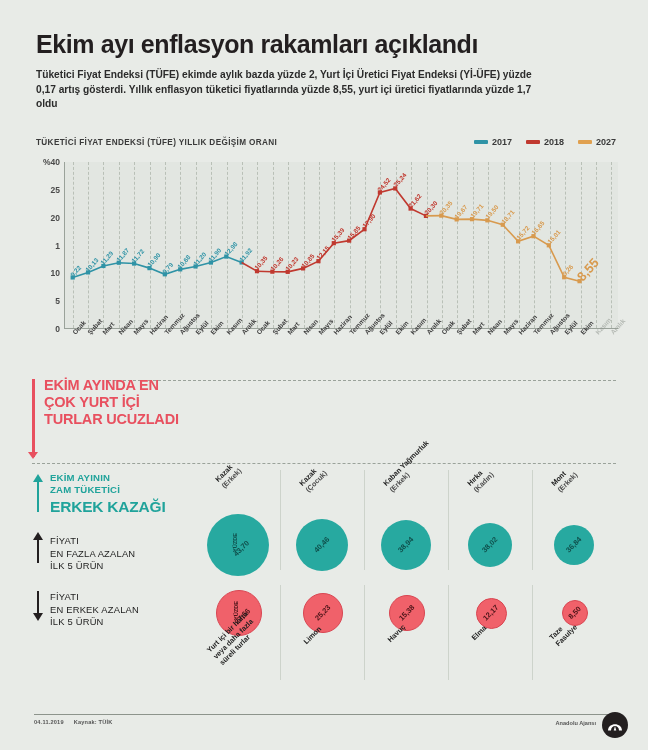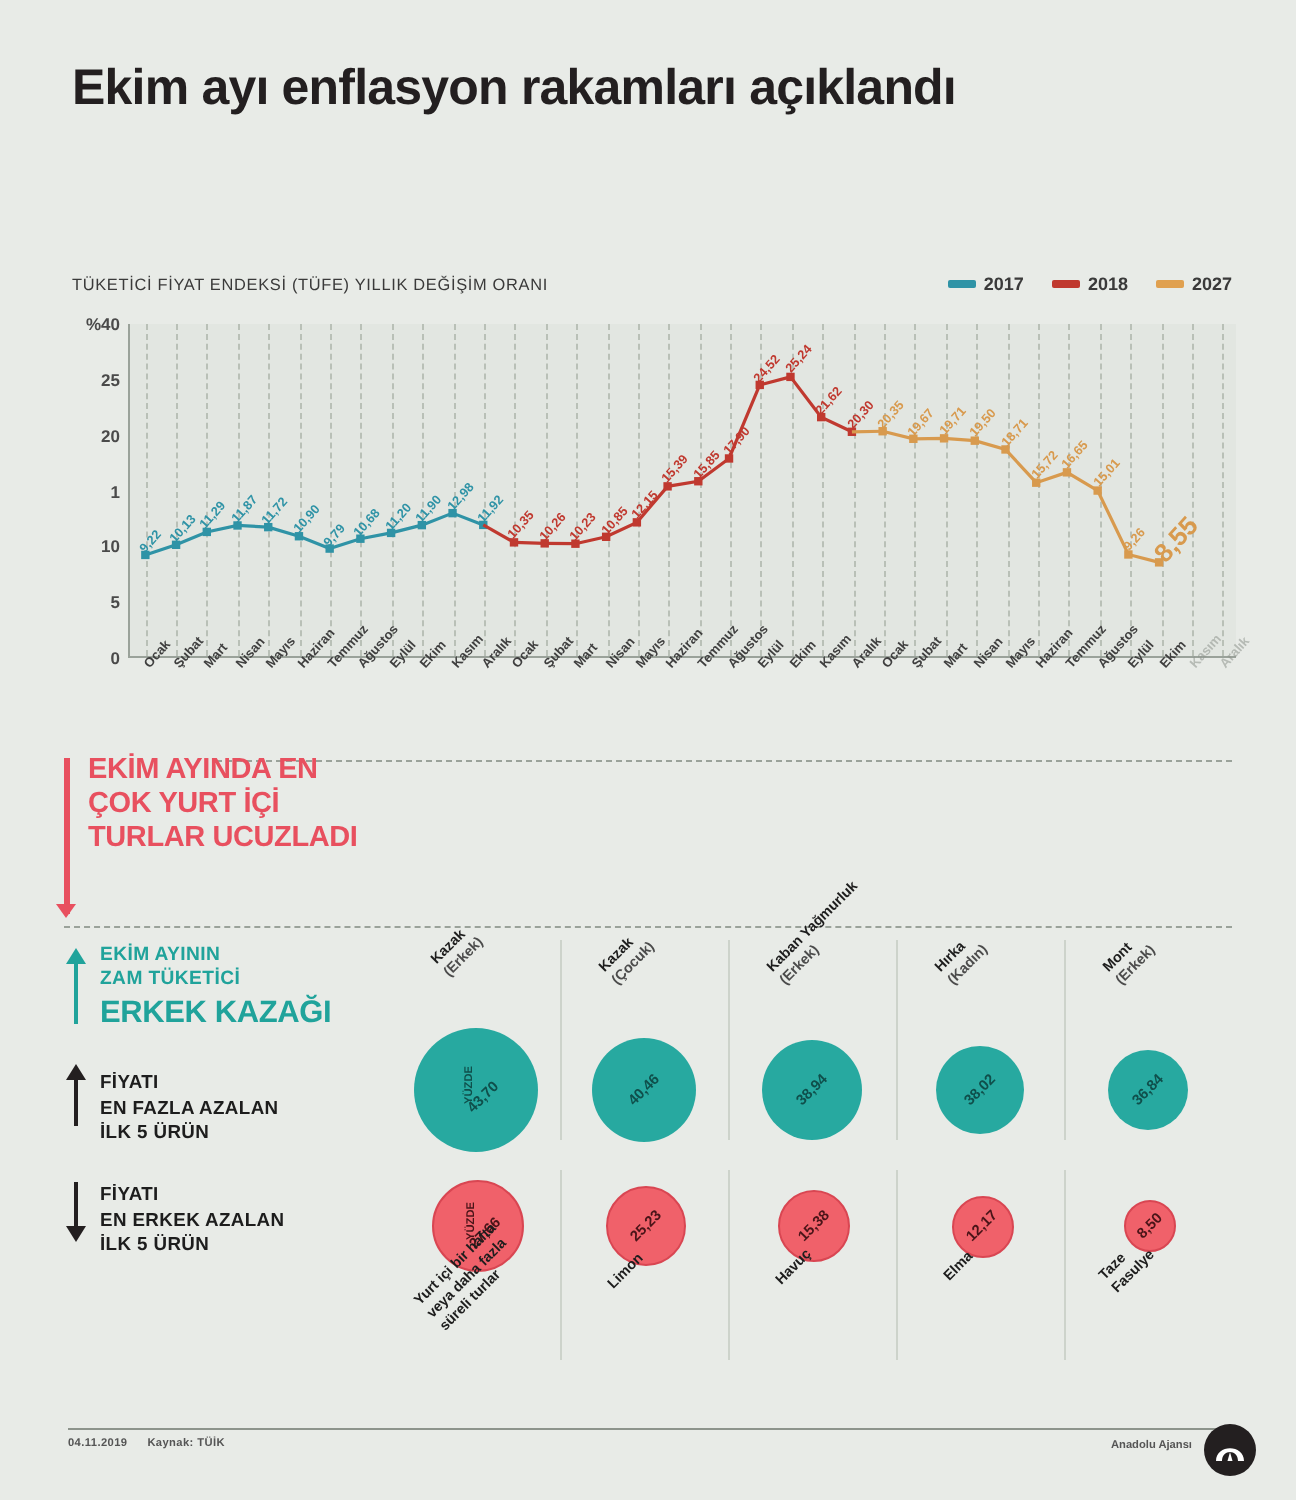--- a/index.html
+++ b/index.html
@@ -21,21 +21,21 @@
   .standfirst{
     position:absolute;left:36px;top:68px;width:500px;
     font-size:10.2px;line-height:14.5px;font-weight:bold;color:#2b2b2b;
   }
 
   
   .chart-head{
     position:absolute;left:36px;top:137px;width:580px;height:14px;
   }
   .chart-head .label{
-    font-size:8.2px;font-weight:normal;letter-spacing:0.35px;color:#3a3a3a;
+    font-size:8.2px;font-weight:bold;letter-spacing:0.35px;color:#3a3a3a;
     position:absolute;left:0;top:1px;
   }
   .legend{position:absolute;right:0;top:0;display:flex;gap:14px;align-items:center;}
   .legend .item{display:flex;align-items:center;gap:4px;font-size:9px;font-weight:bold;color:#3a3a3a;}
   .legend .swatch{width:14px;height:3.5px;border-radius:1px;display:block;}
 
   .chart{
     position:absolute;left:36px;top:152px;width:582px;height:205px;
   }
   .plot{
@@ -85,21 +85,21 @@
   }
 
   
   .teal-head{position:absolute;left:50px;top:472px;width:160px;}
   .teal-head .small{font-size:9.6px;font-weight:bold;color:#20a39b;line-height:12px;letter-spacing:0.2px;}
   .teal-head .big{font-size:15.5px;font-weight:bold;color:#20a39b;margin-top:2px;letter-spacing:-0.2px;}
   .arrow-stem{position:absolute;background:#20a39b;}
   .arr-head-up{position:absolute;width:0;height:0;border-left:5px solid transparent;border-right:5px solid transparent;}
 
   .legend-left{position:absolute;left:50px;width:150px;}
-  .legend-left .l1{font-size:9.4px;font-weight:bold;line-height:12.6px;color:#1d1d1d;letter-spacing:0.2px;}
+  .legend-left .l1{font-size:9.4px;font-weight:normal;line-height:12.6px;color:#1d1d1d;letter-spacing:0.2px;}
   .cell-sep{position:absolute;width:1px;background:#cdd3cb;}
   .bubble{
     position:absolute;border-radius:50%;
     display:flex;align-items:center;justify-content:center;
   }
   .bubble span{
     font-size:7.4px;font-weight:bold;transform:rotate(-45deg);text-align:center;line-height:8.5px;
     color:#1d3c3a;
   }
   .bubble.teal{background:#27a9a0;}
@@ -122,20 +122,21 @@
     position:absolute;right:20px;top:712px;width:26px;height:26px;border-radius:50%;
     background:#231f20;display:flex;align-items:center;justify-content:center;
   }
 </style>
 </head>
 <body>
 
 <div class="page">
 
   <div class="title">Ekim ayı enflasyon rakamları açıklandı</div>
+  <div class="standfirst">Tüketici Fiyat Endeksi (TÜFE) ekimde aylık bazda yüzde 2, Yurt İçi Üretici Fiyat Endeksi (Yİ-ÜFE) yüzde 0,17 artış gösterdi. Yıllık enflasyon tüketici fiyatlarında yüzde 8,55, yurt içi üretici fiyatlarında yüzde 1,7 oldu</div>
 
   <div class="chart-head">
     <div class="label">TÜKETİCİ FİYAT ENDEKSİ (TÜFE) YILLIK DEĞİŞİM ORANI</div>
     <div class="legend">
       <div class="item">
         <span class="swatch" style="background:#2f93a6"></span>
         <span>2017</span>
       </div>
       <div class="item">
         <span class="swatch" style="background:#c0392f"></span>

